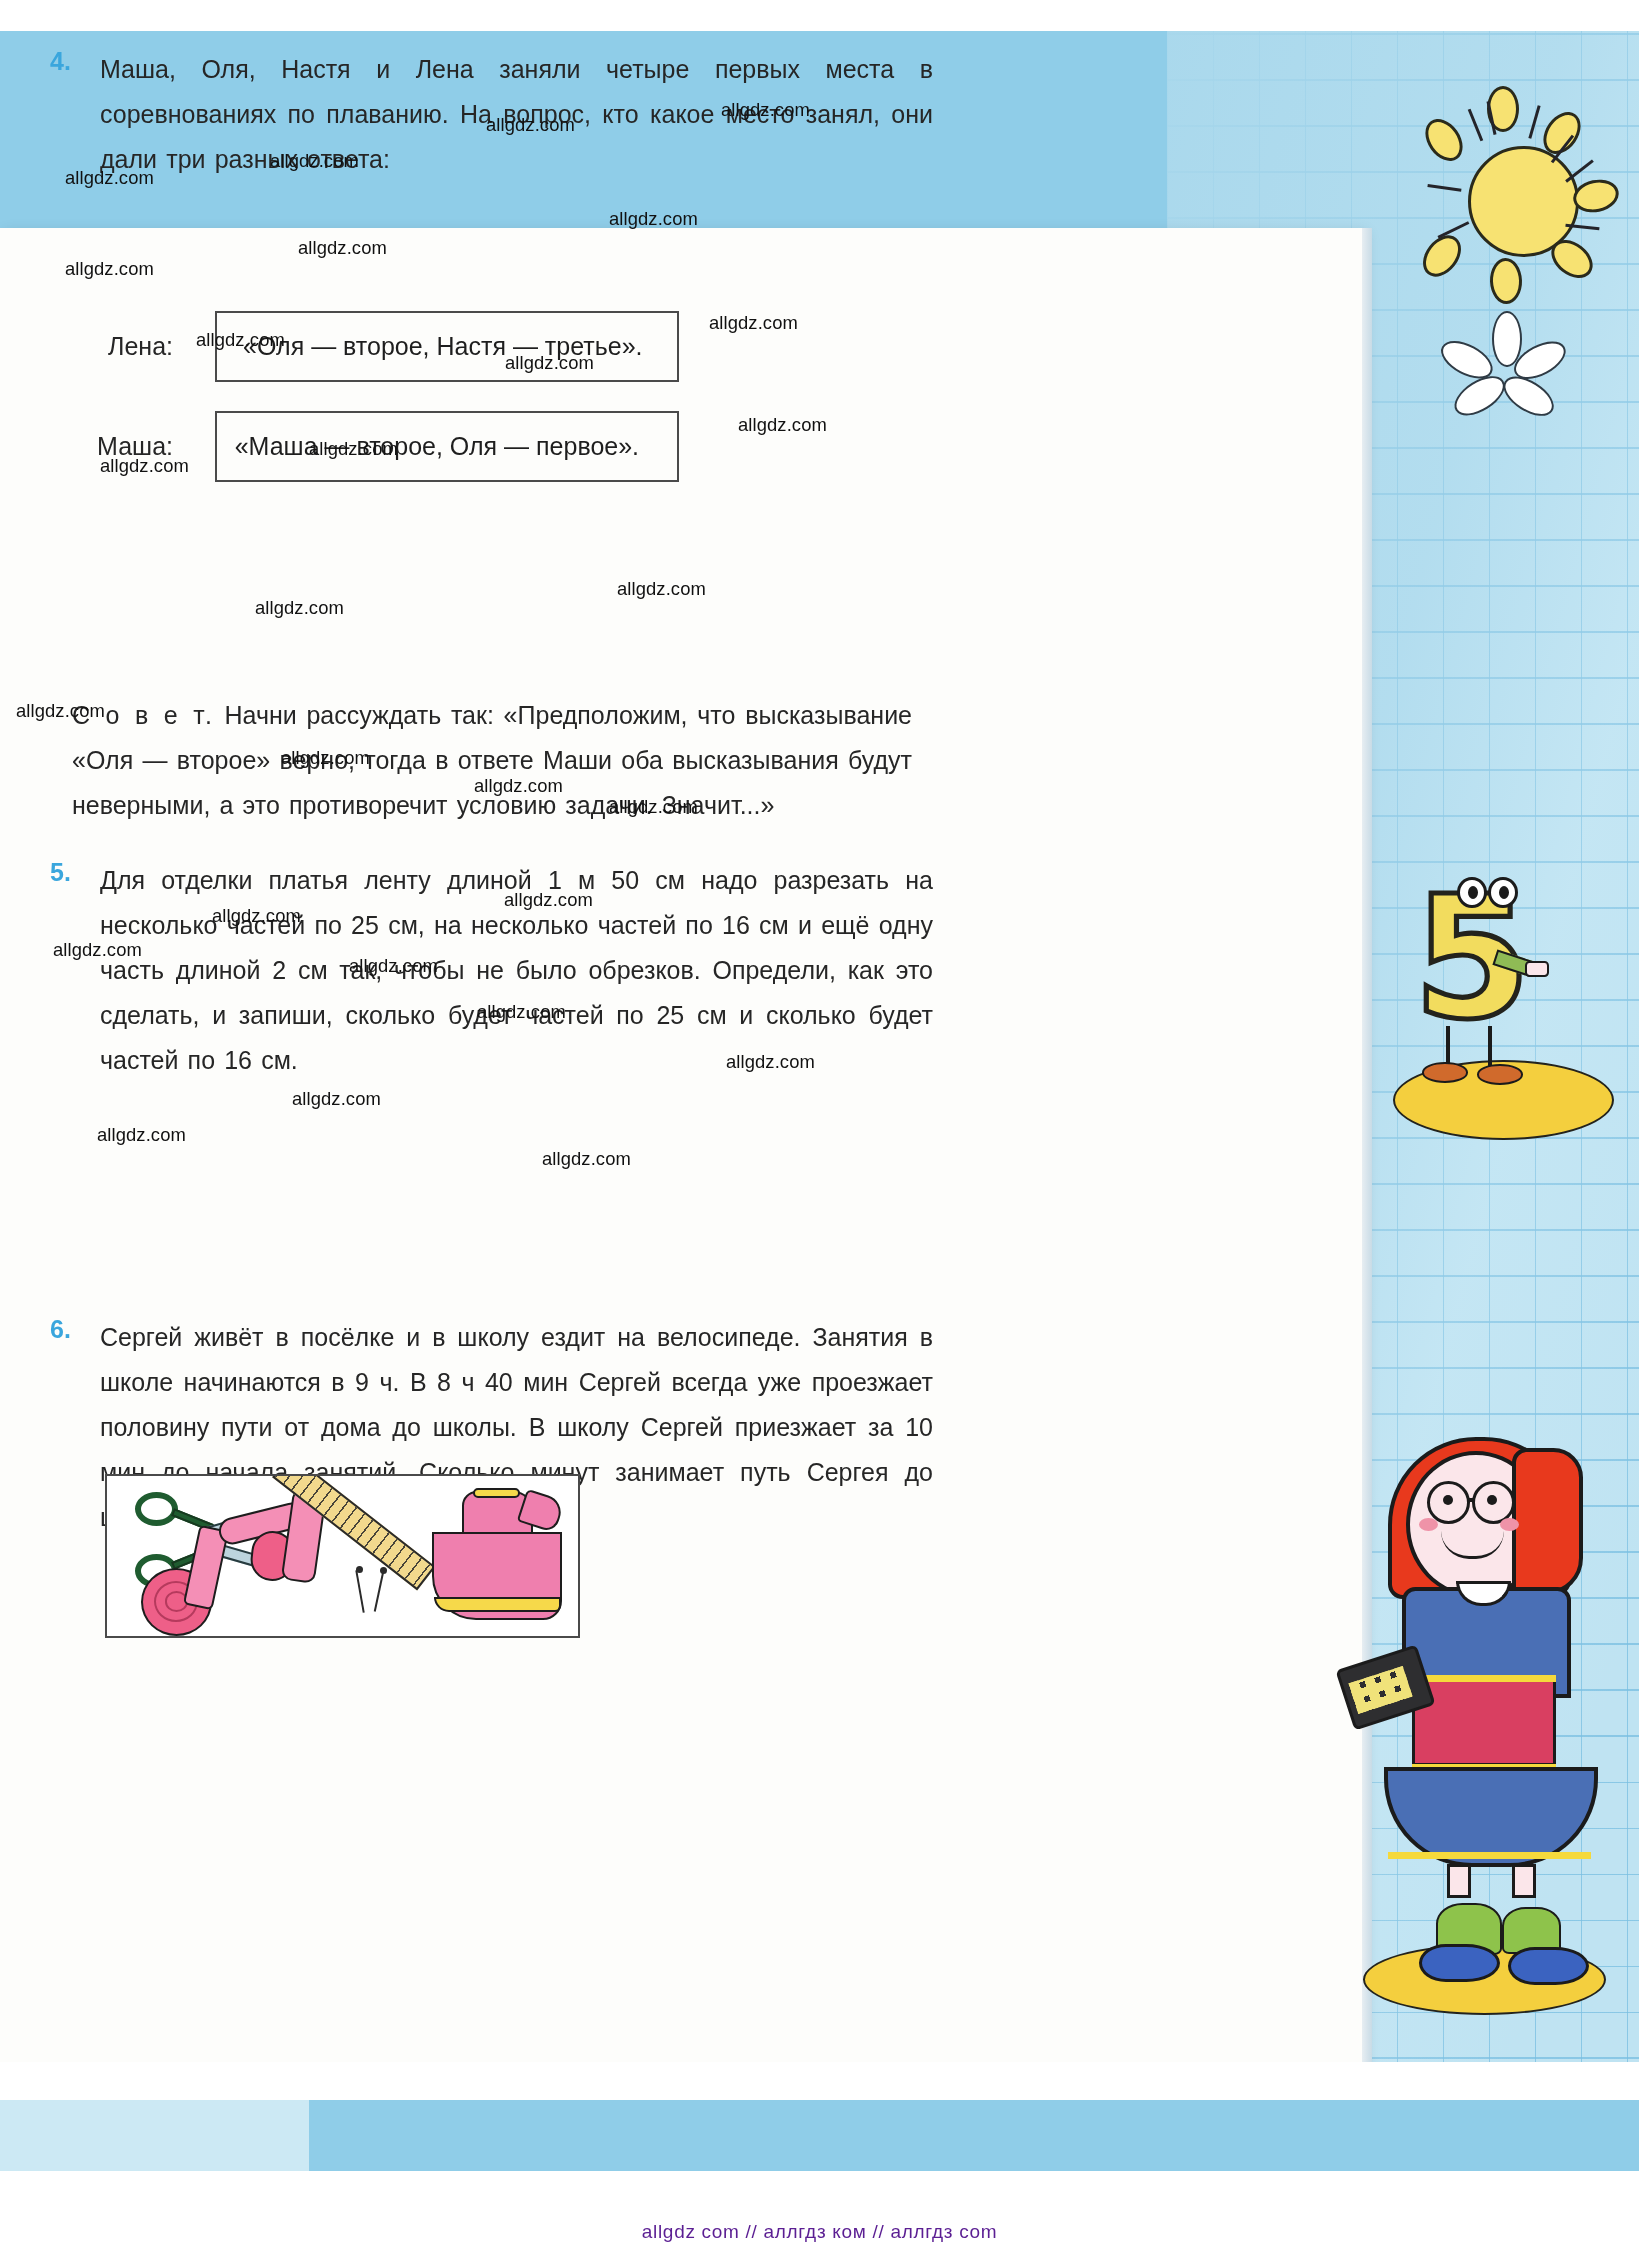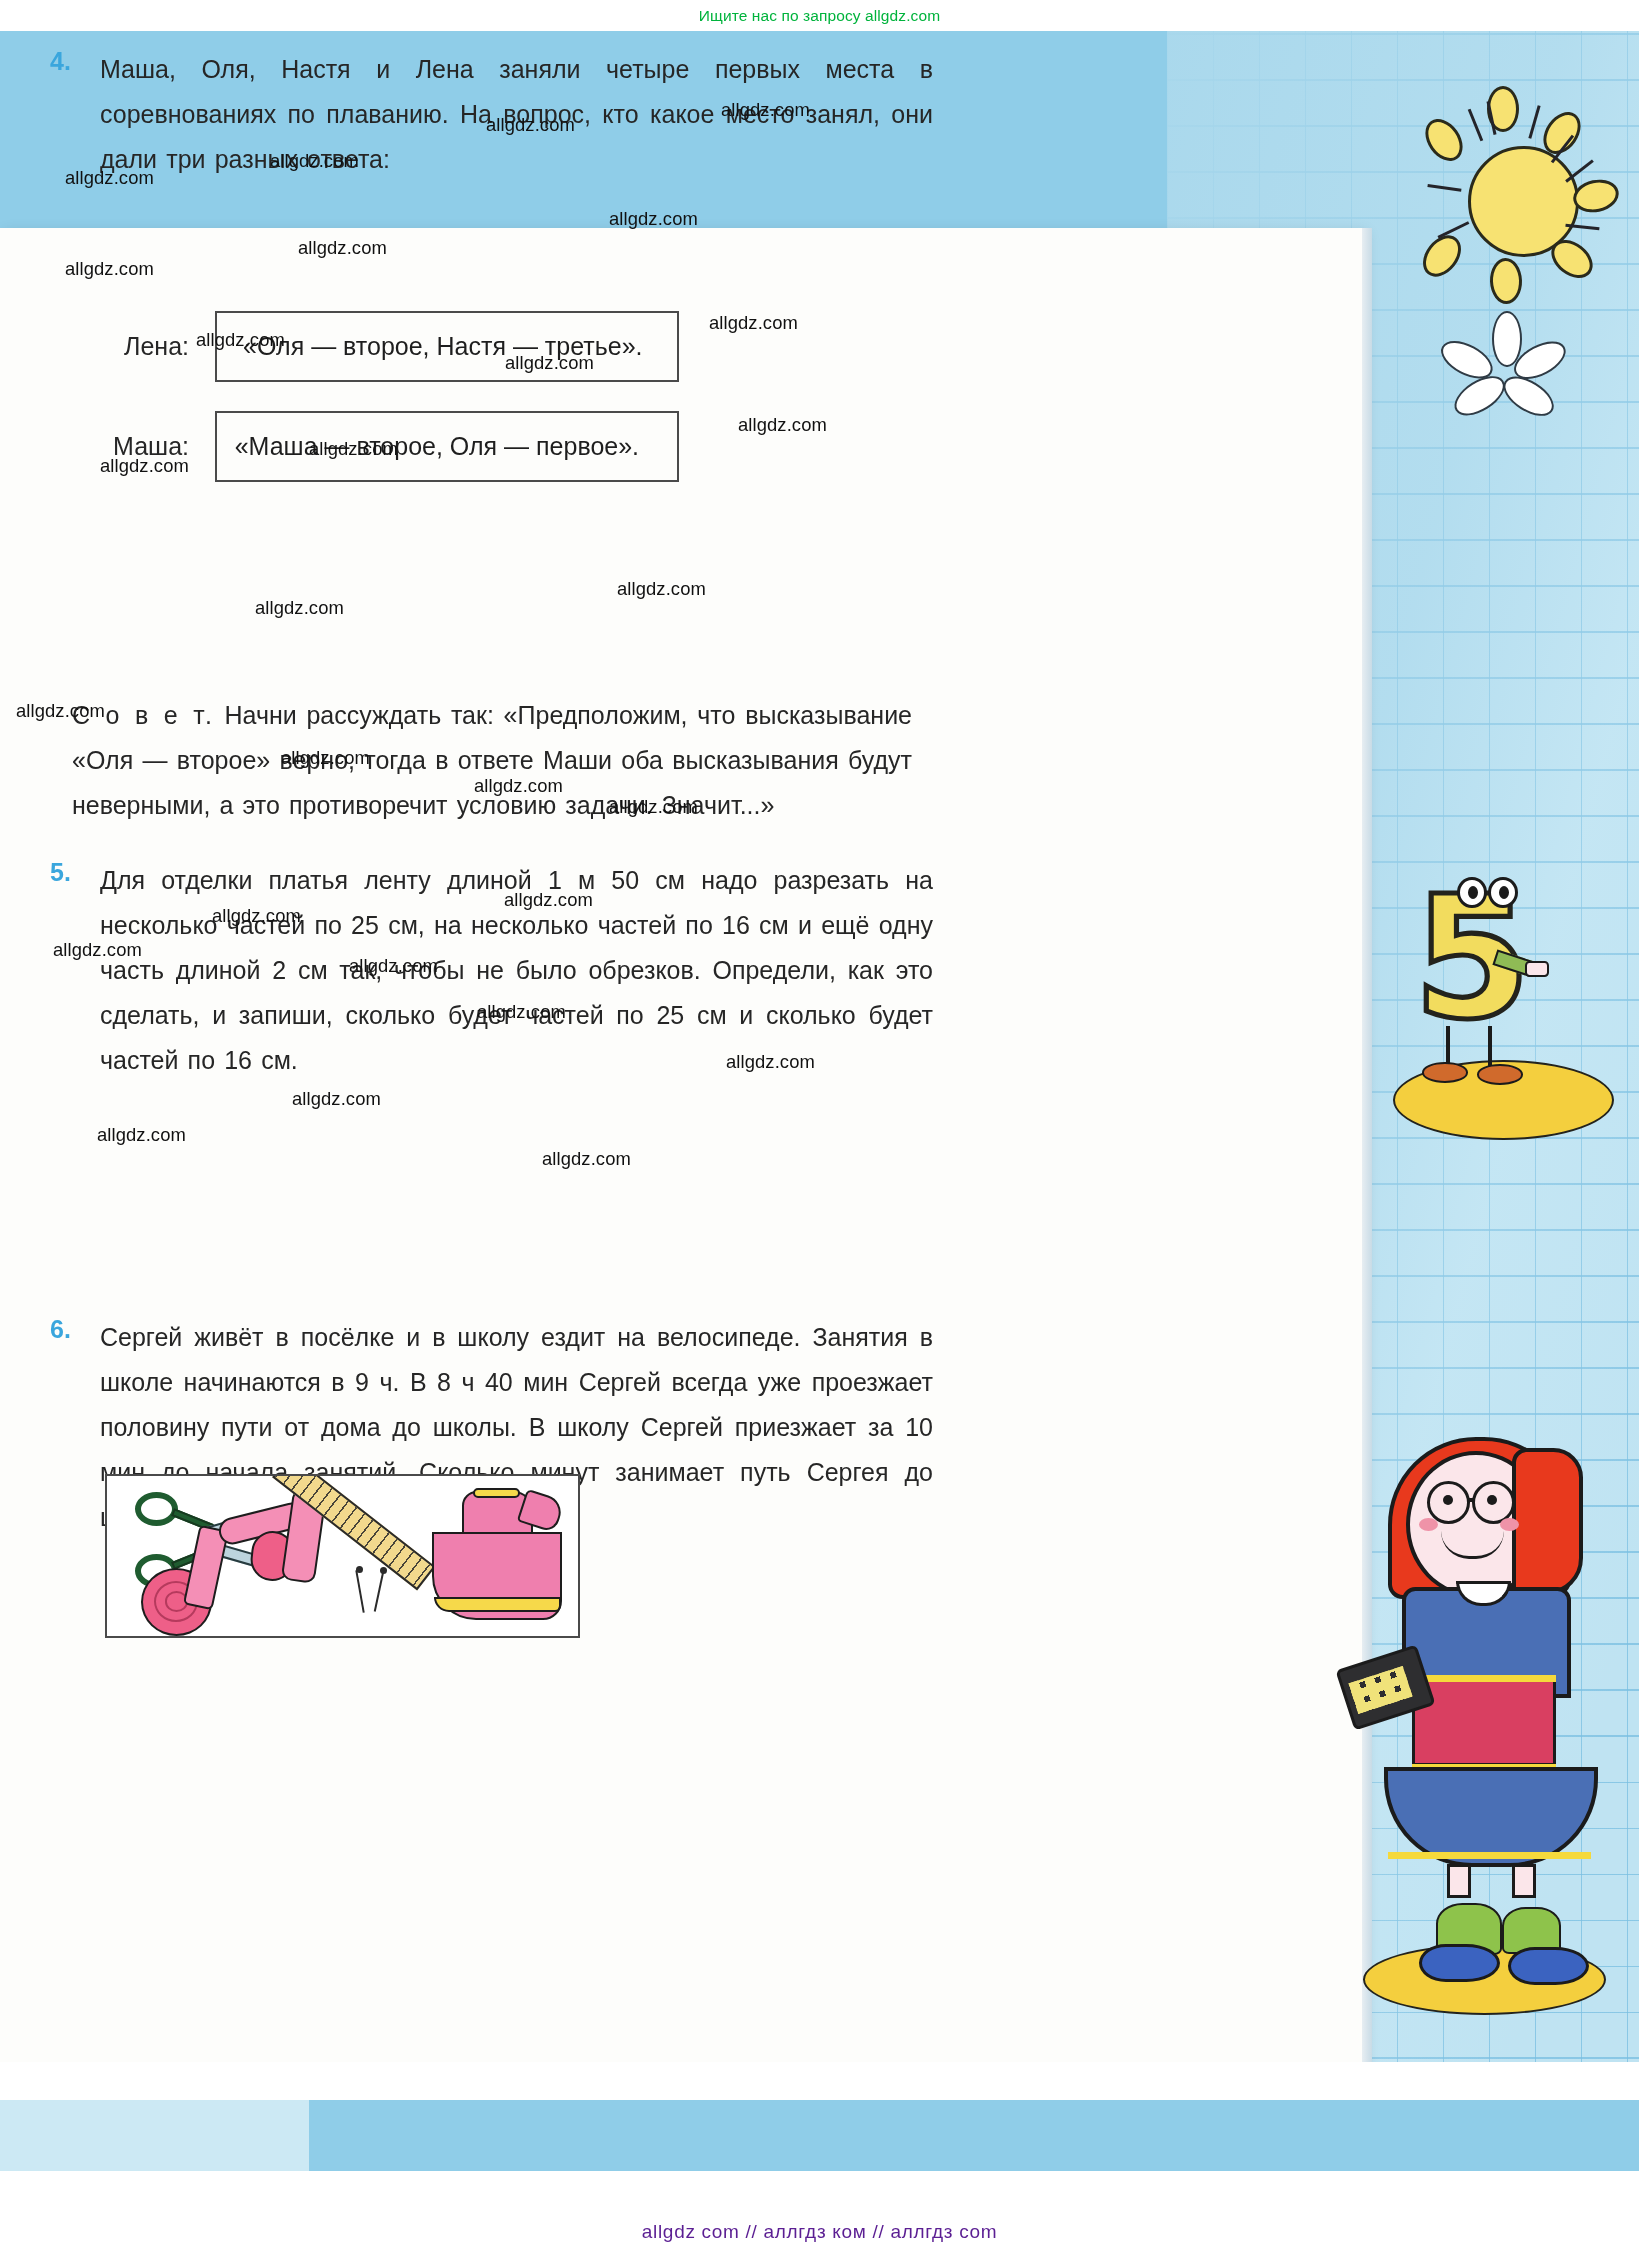--- a/index.html
+++ b/index.html
@@ -107,21 +107,21 @@
   .tbody {
     position: absolute; left: 50px; top: 0; width: 833px;
     color: #262626; font-size: 25px; line-height: 45px;
     text-align: justify; text-align-last: left;
     word-spacing: 2.2px;
   }
 
   
   .ansrow { position: absolute; display: flex; align-items: center; }
   .ansname {
-    width: 169px; text-align: right; padding-right: 26px;
+    width: 169px; text-align: right; padding-right: 42px;
     color: #262626; font-size: 25px;
   }
   .ansbox {
     border: 2.2px solid #4a4a4a;
     background: transparent;
     display: flex; align-items: center;
     padding: 0 17.7px;
     color: #1e1e1e; font-size: 25px;
     height: 71px;
     white-space: nowrap;
@@ -203,23 +203,20 @@
   .pin { position:absolute; width:2.2px; background:#2b2b2b; }
   .pinhead { position:absolute; width:7.4px; height:7.4px; border-radius:50%; background:#2b2b2b; }
   .dress-body { position:absolute; background:#ef7fae; border:2.9px solid #1d1d1d; }
   .dress-trim { position:absolute; background:#f6d94a; border:2.2px solid #1d1d1d; }
 </style>
 </head>
 <body>
 
 <div id="page">
 
-  <div class="topbar">
-    <span class="topbar-text">Ищите нас по запросу allgdz.com</span>
-  </div>
 
   <div class="scan">
     <div class="bluetop"></div>
     <div class="gridpaper"></div>
     <div class="grid-soft"></div>
     <div class="bluebottom"></div>
 
     <div class="sheet"></div>
     <div class="sheet-edge"></div>
 

